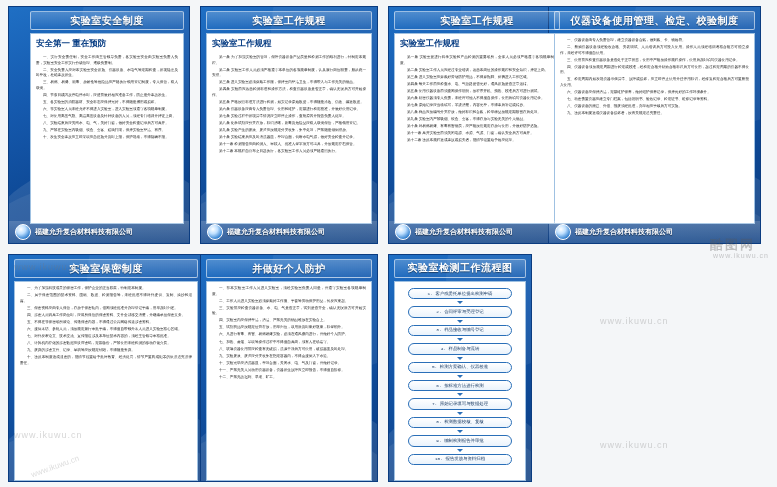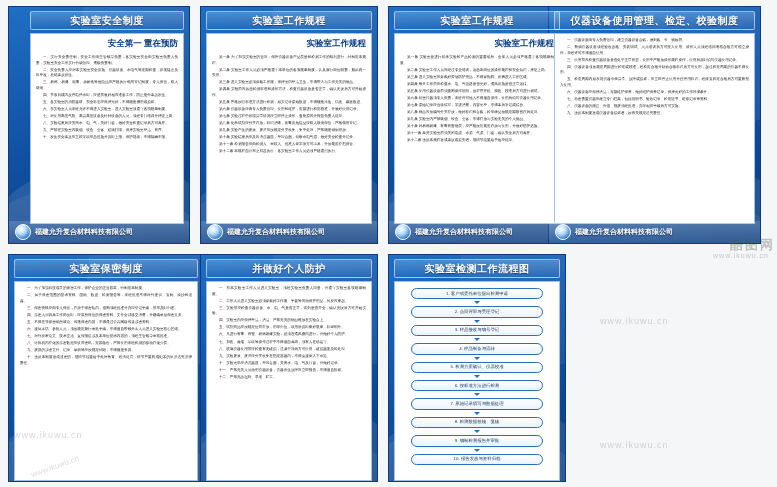--- a/index.html
+++ b/index.html
@@ -81,21 +81,21 @@
     position: relative;
     z-index: 3;
     margin: 0 5px;
     background: #ffffff;
     border: 1px solid #9fc1e2;
     box-sizing: border-box;
     padding: 4px 5px;
     overflow: hidden;
   }
   .paper-head {
-    text-align: right;
+    text-align: left;
     font-weight: bold;
     font-size: 8.5px;
     color: #0a3f85;
     margin-bottom: 5px;
   }
   .ptext {
     font-size: 3.6px;
     line-height: 1.55;
     color: #1a1a1a;
     text-align: justify;
@@ -165,21 +165,21 @@
     position: absolute;
     color: rgba(120,120,120,0.30);
     font-size: 9px;
     letter-spacing: 1px;
     pointer-events: none;
     z-index: 20;
     white-space: nowrap;
   }
   .wm-big {
     position: absolute;
-    right: 2px;
+    right: 22px;
     top: 236px;
     z-index: 21;
     color: rgba(90,90,90,0.35);
     font-size: 13px;
     font-weight: bold;
     letter-spacing: 2px;
     pointer-events: none;
   }
   .wm-sub {
     position: absolute;
@@ -349,21 +349,21 @@
         <p>七、加热、蒸馏、萃取等操作过程中不得擅自离岗，须有人在场看守。</p>
         <p>八、玻璃仪器使用前应检查有无破损，洗涤干净后方可使用，破损器皿及时处理。</p>
         <p>九、实验废液、废渣应分类收集在指定容器内，不得直接倒入下水道。</p>
         <p>十、实验完毕应清洗器皿，整理台面，关闭水、电、气及门窗，并做好记录。</p>
         <p>十一、严禁无关人员动用仪器设备，仪器发生故障应立即报告，不得擅自拆修。</p>
         <p>十二、严禁无故迟到、早退、旷工。</p>
       </div>
     </div>
   </div>
 
-  <div class="board" style="left:388px; top:254px; width:178px; height:228px;">
+  <div class="board" style="left:388px; top:254px; width:144px; height:228px;font-family:Liberation Mono, monospace;">
     <div class="deco3"></div>
     <div class="deco1"></div>
     <div class="deco2"></div>
     <div class="board-title">实验室检测工作流程图</div>
     <div class="paper" style="height:200px;">
       <div class="flow">
         <div class="flow-item">1. 客户或委托单位提出检测申请</div>
         <div class="flow-arrow"></div>
         <div class="flow-item">2. 合同评审与受理登记</div>
         <div class="flow-arrow"></div>

